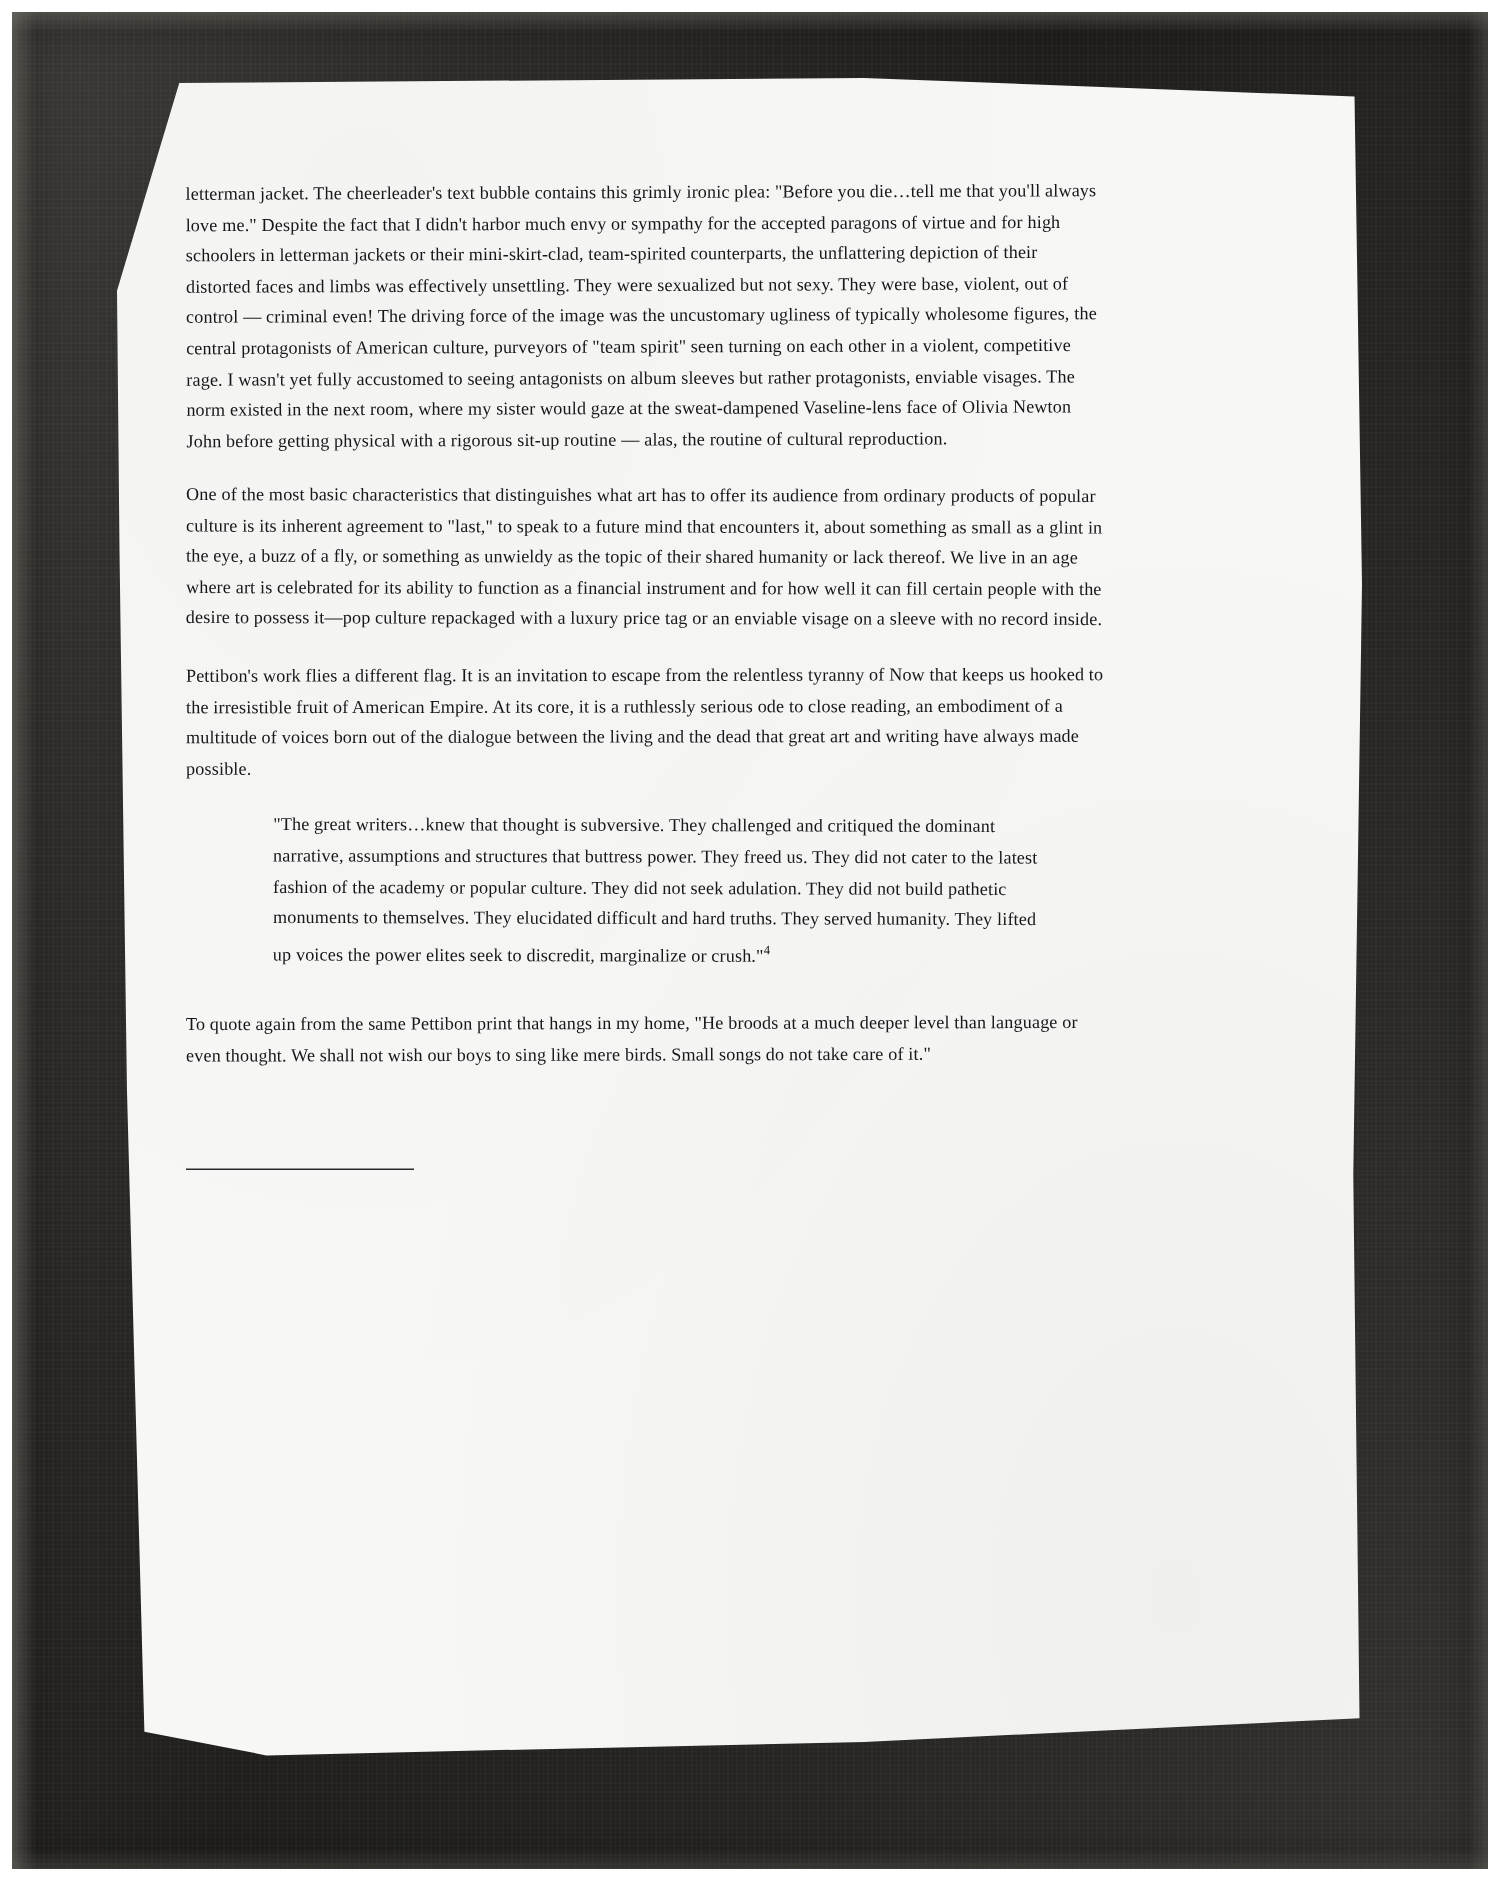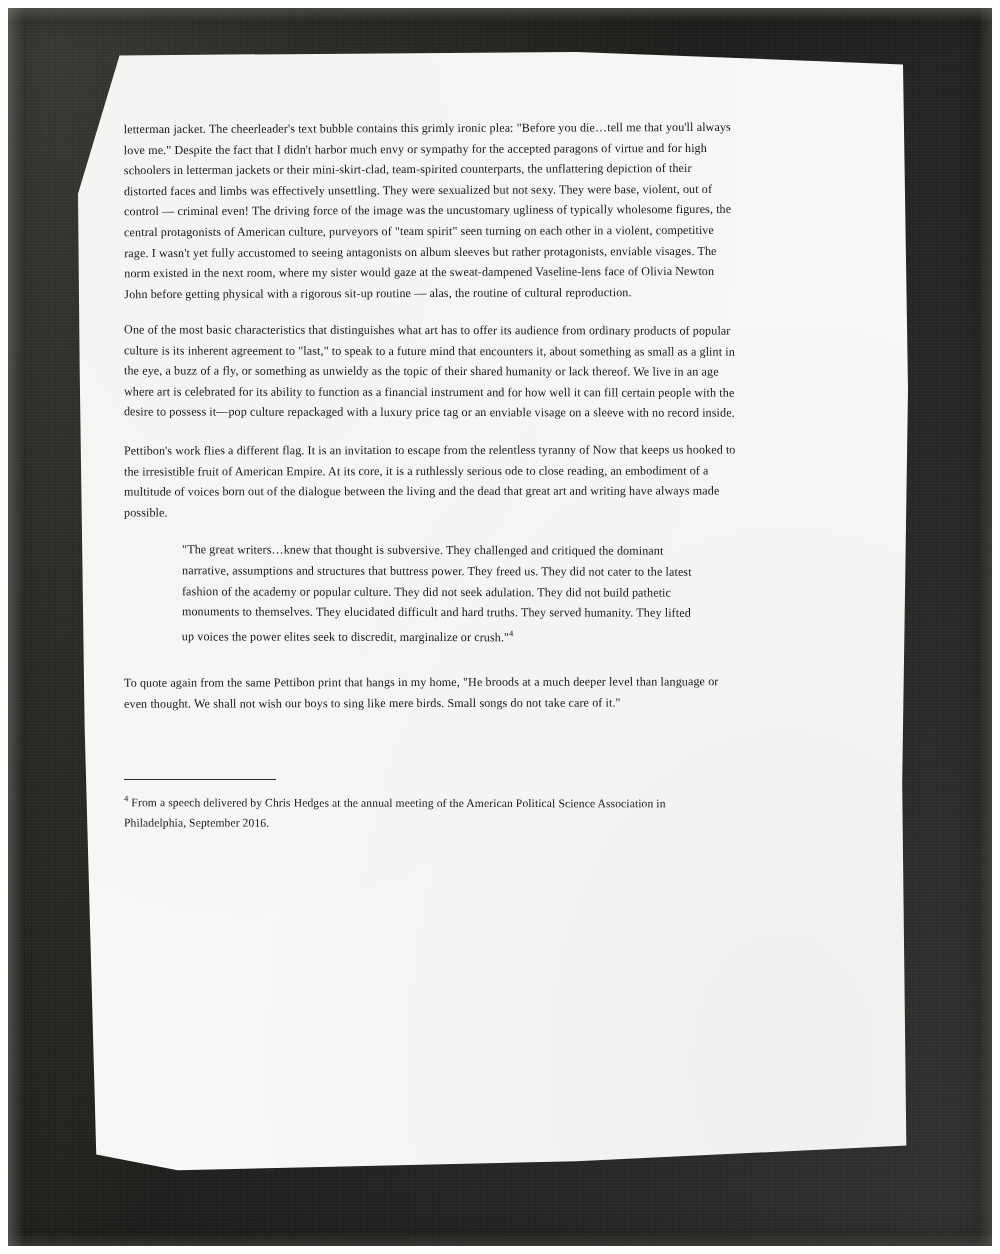--- a/index.html
+++ b/index.html
@@ -164,19 +164,15 @@
     <p class="para wobble-3">Pettibon's work flies a different flag. It is an invitation to escape from the relentless tyranny of Now that keeps us hooked to the irresistible fruit of American Empire. At its core, it is a ruthlessly serious ode to close reading, an embodiment of a multitude of voices born out of the dialogue between the living and the dead that great art and writing have always made possible.</p>
 
     <div class="blockquote wobble-4">
       <span>"The great writers…knew that thought is subversive. They challenged and critiqued the dominant narrative, assumptions and structures that buttress power. They freed us. They did not cater to the latest fashion of the academy or popular culture. They did not seek adulation. They did not build pathetic monuments to themselves. They elucidated difficult and hard truths. They served humanity. They lifted up voices the power elites seek to discredit, marginalize or crush."</span><sup class="fn">4</sup>
     </div>
 
     <p class="para wobble-5">To quote again from the same Pettibon print that hangs in my home, "He broods at a much deeper level than language or even thought. We shall not wish our boys to sing like mere birds. Small songs do not take care of it."</p>
 
     <div class="footnote-rule"></div>
 
-    <p class="footnote wobble-2">
-      <sup class="fn">4</sup>
-      <span>From a speech delivered by Chris Hedges at the annual meeting of the American Political Science Association in Philadelphia, September 2016.</span>
-    </p>
 
   </div>
 </div>
 
 </body></html>

